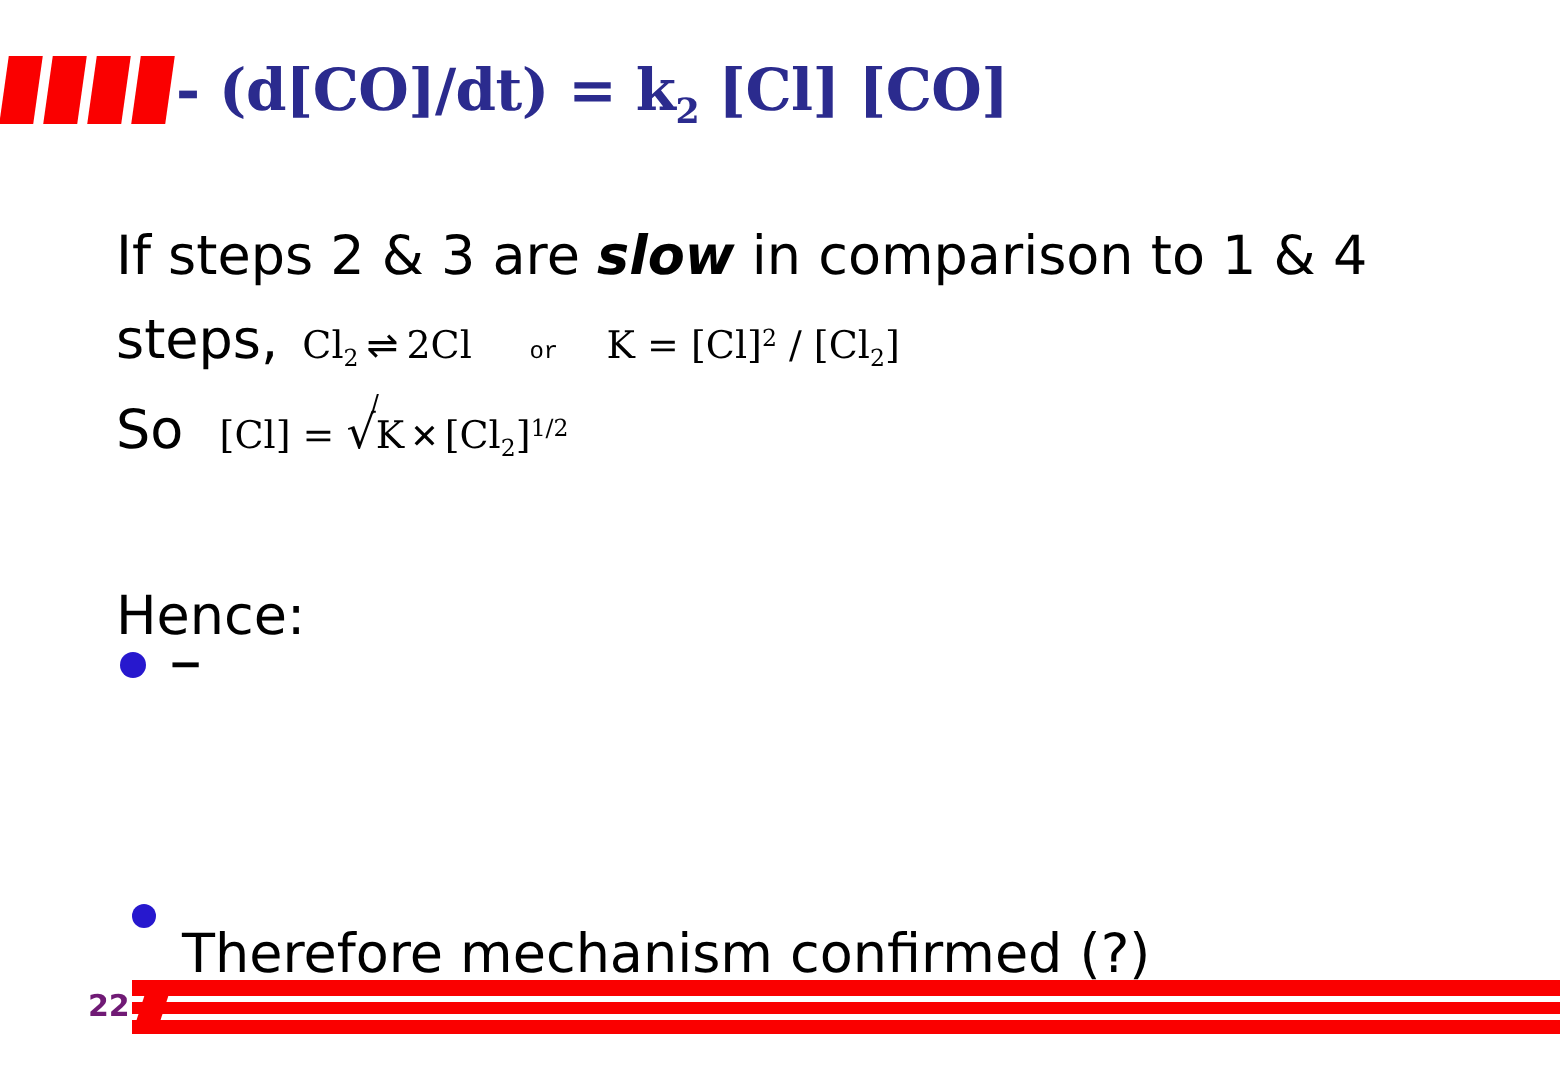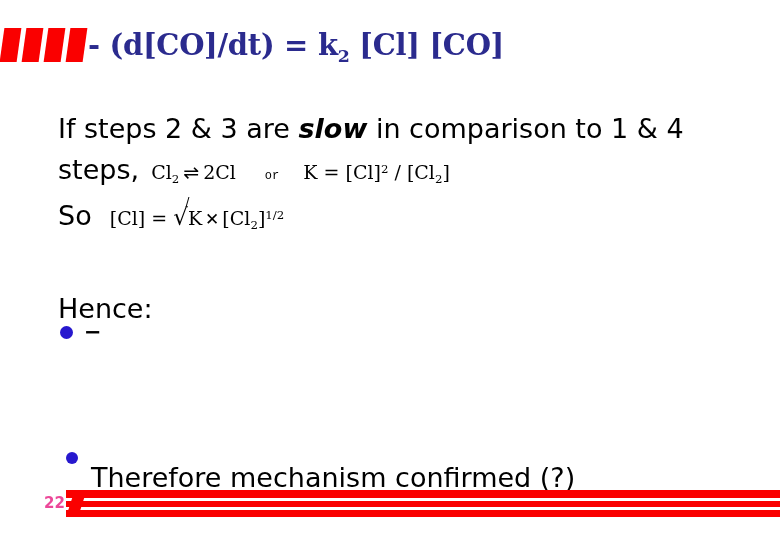--- a/index.html
+++ b/index.html
@@ -221,21 +221,21 @@
     width: 780px;
     height: 60px;
   }
   #page-number {
     position: absolute;
     left: 44px;
     top: 14px;
     font-family: "DejaVu Sans", sans-serif;
     font-weight: bold;
     font-size: 15px;
-    color: #ec4899;
+    color: #701a75;
   }
   #footer-bars {
     position: absolute;
     left: 66px;
     top: 10px;
     width: 714px;
     height: 30px;
   }
   .foot-bar {
     position: absolute;

